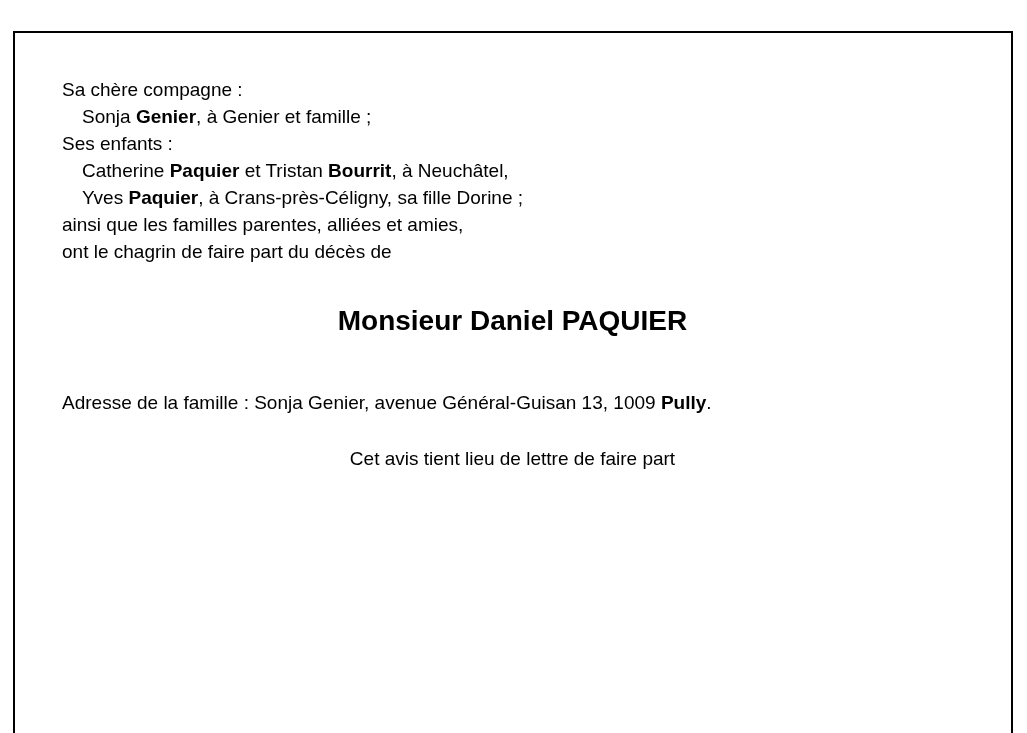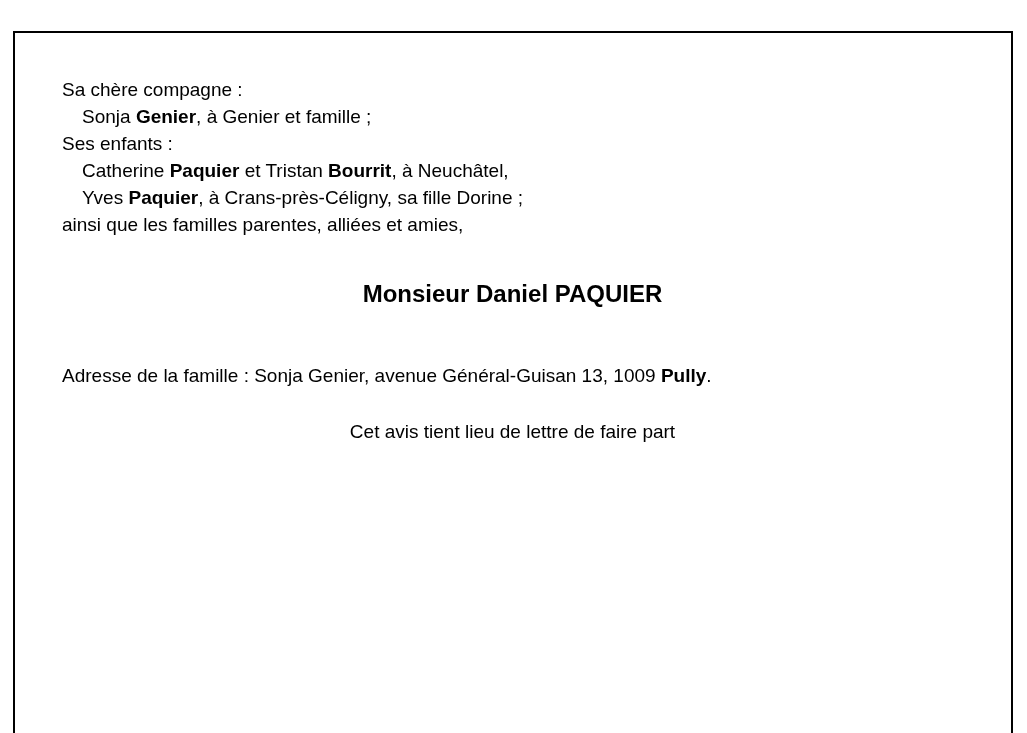--- a/index.html
+++ b/index.html
@@ -31,21 +31,21 @@
     line-height: 27px;
   }
   .intro-block .line.indent {
     padding-left: 20px;
   }
   .bold {
     font-weight: bold;
   }
   .deceased-title {
     margin: 42px 0 0 0;
-    font-size: 24px;
+    font-size: 28px;
     line-height: 28px;
     font-weight: bold;
     text-align: center;
   }
   .paragraphs p {
     margin: 0;
     font-size: 19px;
     line-height: 27px;
   }
   .paragraphs p.align-center {
@@ -61,19 +61,20 @@
 <body>
 
 <div class="obituary-frame">
   <div class="intro-block">
       <div class="line"><span>Sa chère compagne :</span></div>
       <div class="line indent"><span>Sonja </span><span class="bold">Genier</span><span>, à Genier et famille ;</span></div>
       <div class="line"><span>Ses enfants :</span></div>
       <div class="line indent"><span>Catherine </span><span class="bold">Paquier</span><span> et Tristan </span><span class="bold">Bourrit</span><span>, à Neuchâtel,</span></div>
       <div class="line indent"><span>Yves </span><span class="bold">Paquier</span><span>, à Crans-près-Céligny, sa fille Dorine ;</span></div>
       <div class="line"><span>ainsi que les familles parentes, alliées et amies,</span></div>
+      <div class="line"><span>ont le chagrin de faire part du décès de</span></div>
     </div>
   <h1 class="deceased-title">Monsieur Daniel PAQUIER</h1>
   <div class="paragraphs">
       <p class=""><span>Adresse de la famille : Sonja Genier, avenue Général-Guisan 13, 1009 </span><span class="bold">Pully</span><span>.</span></p>
       <p class="align-center"><span>Cet avis tient lieu de lettre de faire part</span></p>
     </div>
 </div>
 
 </body></html>

